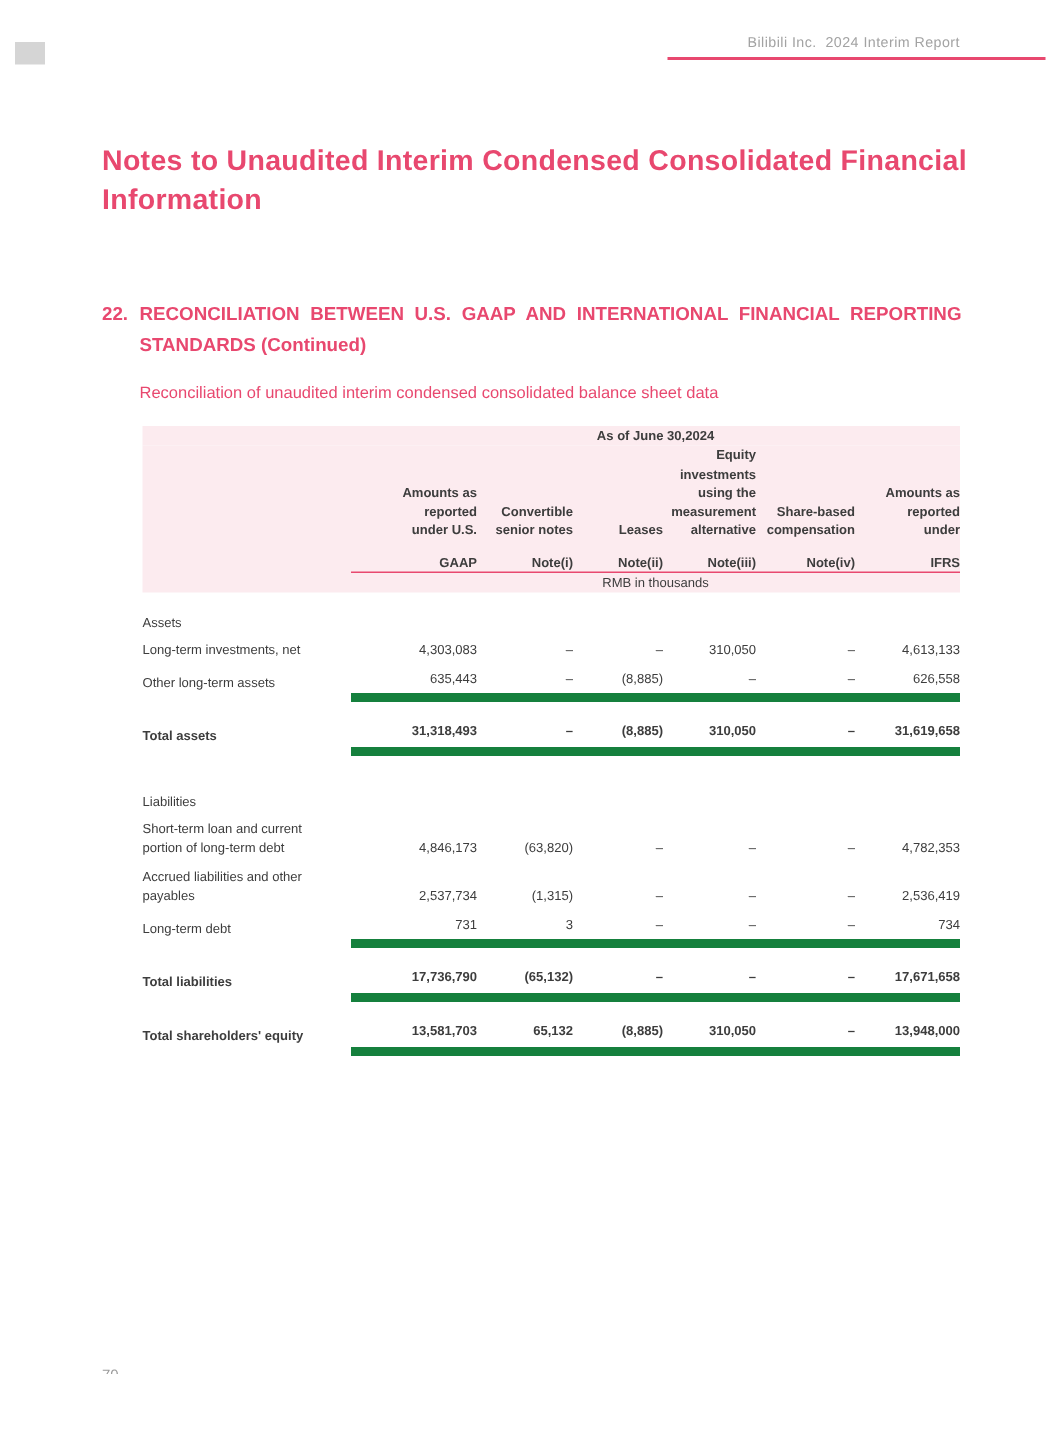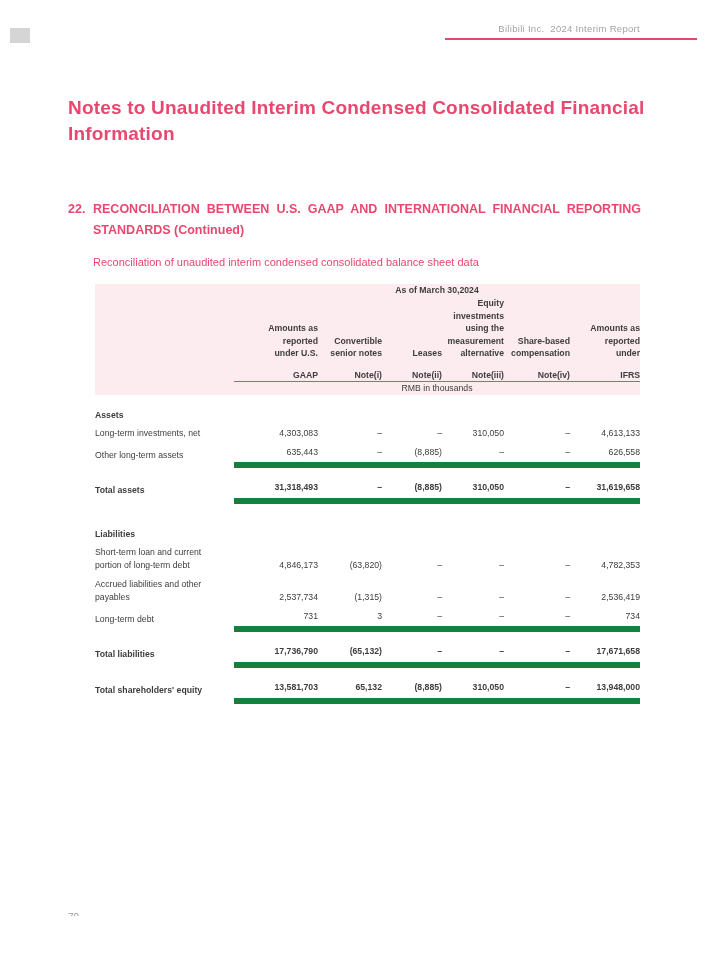--- a/index.html
+++ b/index.html
@@ -52,21 +52,21 @@
   .period { text-align: center; font-weight: bold; padding: 12px 0 2px 38px; }
   .ch { text-align: right; padding: 0 0 5px 6px; font-weight: bold; }
   .ch-title { white-space: pre-line; line-height: 12.5px; }
   .ch-note { margin-top: 9px; line-height: 12.5px; }
   .unit {
     text-align: center; font-weight: normal;
     border-top: 1px solid #e8486f; padding: 4px 0 12px 38px;
   }
   .fin-table tbody td.lbl { text-align: left; white-space: pre-line; padding-right: 4px; }
   .fin-table tbody td.num { text-align: right; padding-left: 6px; }
-  tr.sec-row td { font-weight: bold; padding-top: 14px; padding-bottom: 2px; }
+  tr.sec-row td { font-weight: normal; padding-top: 14px; padding-bottom: 2px; }
   tr.data-row td { padding-top: 3px; padding-bottom: 3px; }
   tr.total-row td { font-weight: bold; padding-top: 3px; padding-bottom: 4px; }
   tr.rule td.num { border-bottom: 6px solid #15803d; }
   tr.spacer td { height: 13px; padding: 0; }
   .page-number {
     position: absolute; left: 68px; top: 912px;
     font-size: 10px; color: #9a9a9a;
   }
 </style>
 </head>
@@ -93,21 +93,21 @@
         <col style="width:84px">
         <col style="width:64px">
       <col style="width:60px">
         <col style="width:62px">
         <col style="width:66px">
         <col style="width:70px">
     </colgroup>
     <thead>
       <tr>
         <td class="lbl"></td>
-        <td class="period" colspan="6">As of March 30,2024</td>
+        <td class="period" colspan="6">As of June 30,2024</td>
       </tr>
       <tr>
         <td class="lbl"></td>
         <td class="ch">
           <div class="ch-title">Amounts as
 reported
 under U.S.</div>
           <div class="ch-note">GAAP</div>
         </td>
         <td class="ch">

